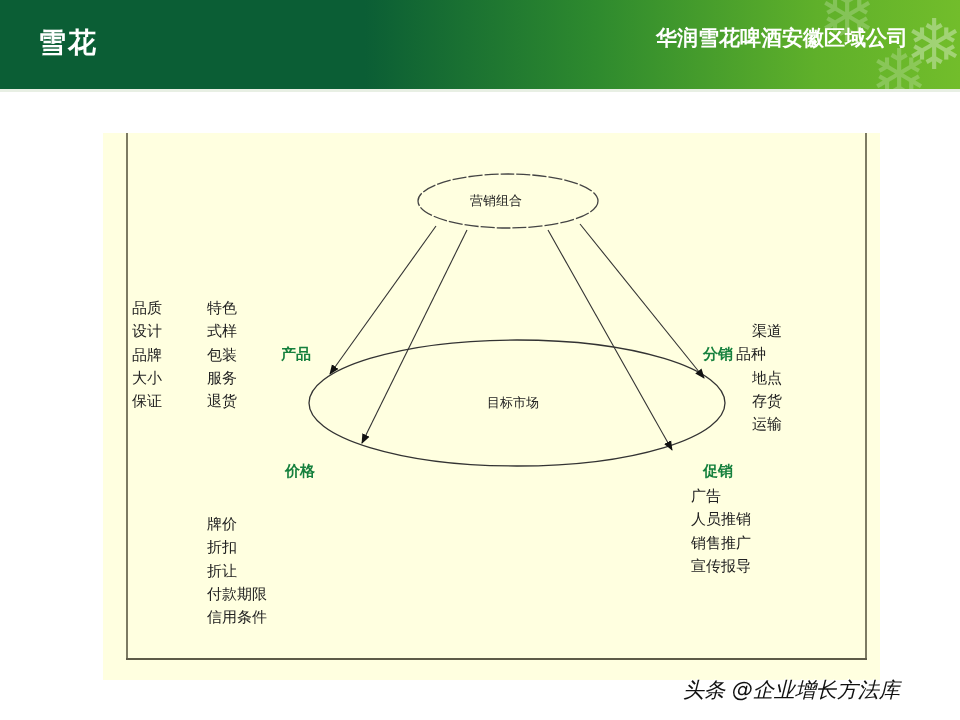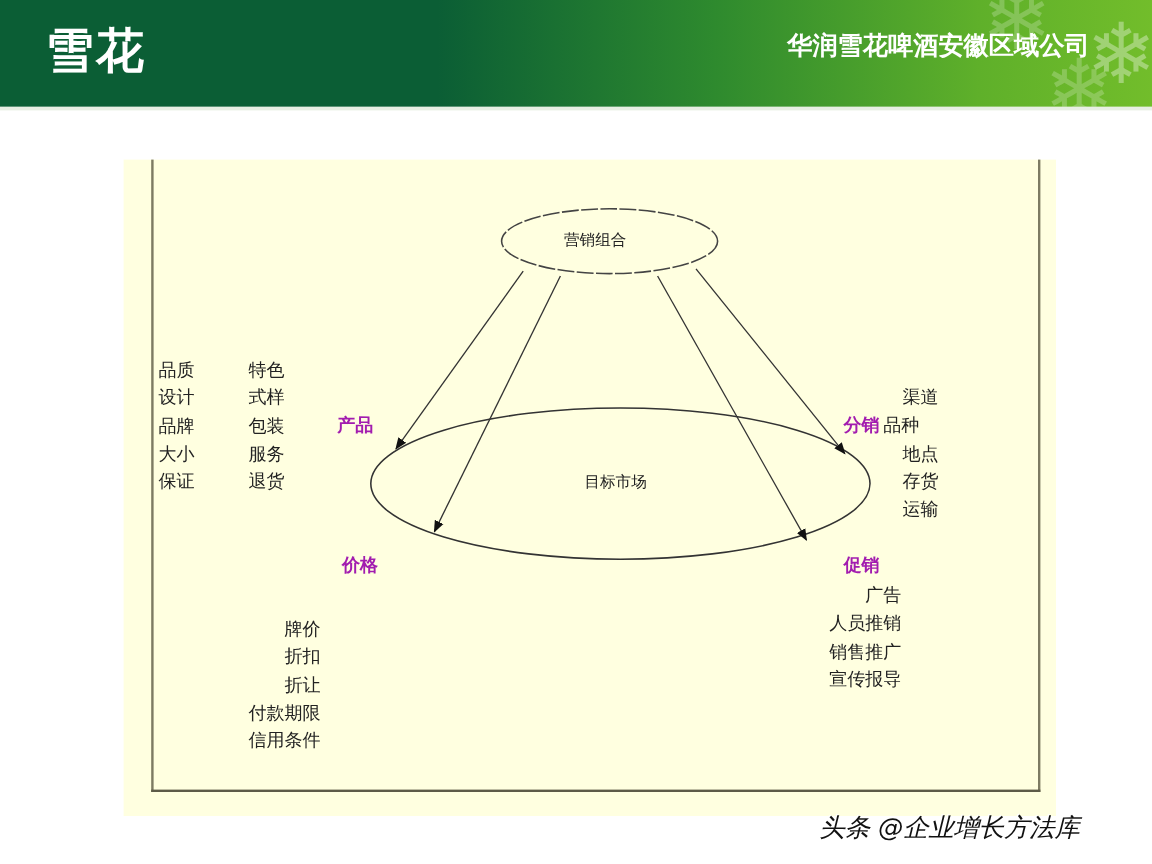--- a/index.html
+++ b/index.html
@@ -3,35 +3,35 @@
 <meta charset="utf-8">
 <style>
   html, body { margin: 0; padding: 0; }
   body { width: 960px; height: 720px; position: relative; background: #ffffff; overflow: hidden;
          font-family: "DejaVu Sans", "Liberation Sans", sans-serif; }
   .header { position: absolute; left: 0; top: 0; width: 960px; height: 89px;
             background: linear-gradient(90deg, #0b5e35 0%, #0b5e35 38%, #2e8a2e 62%, #5fb02a 85%, #72bd2b 100%);
             overflow: hidden; }
   .header-line { position: absolute; left: 0; top: 89px; width: 960px; height: 3px; background: #e8efe4; }
   .logo { position: absolute; left: 38px; top: 18px; font-family: "DejaVu Serif", serif; font-weight: bold;
-          font-size: 40px; color: #ffffff; letter-spacing: 2px; line-height: 50px; }
+          font-size: 28px; color: #ffffff; letter-spacing: 2px; line-height: 50px; }
   .company { position: absolute; right: 52px; top: 24px; text-align: right; color: #ffffff;
              font-family: "DejaVu Serif", serif; font-weight: bold; font-size: 21px; line-height: 28px; }
   .dept { position: absolute; right: 52px; top: 53px; text-align: right; color: #f4f9ee;
           font-family: "DejaVu Sans", sans-serif; font-size: 19px; line-height: 28px; letter-spacing: 1px; }
   .flake { position: absolute; color: rgba(255,255,255,0.22); font-size: 70px; line-height: 70px; }
   .diagram-bg { position: absolute; left: 103px; top: 133px; width: 777px; height: 547px; background: #ffffe0; }
   .border-left { position: absolute; left: 126px; top: 133px; width: 2px; height: 527px; background: #7d7b63; }
   .border-right { position: absolute; left: 865px; top: 133px; width: 2px; height: 527px; background: #7d7b63; }
   .border-bottom { position: absolute; left: 126px; top: 658px; width: 741px; height: 2px; background: #5d5b48; }
   svg.arrows { position: absolute; left: 0; top: 0; }
   .txt { position: absolute; font-size: 13px; color: #222; line-height: 23.5px; white-space: nowrap; }
-  .lbl { position: absolute; font-size: 15px; font-weight: bold; color: #a21caf; white-space: nowrap; }
+  .lbl { position: absolute; font-size: 15px; font-weight: bold; color: #15803d; white-space: nowrap; }
   .list { position: absolute; }
-  .list div { font-size: 15px; color: #222; line-height: 23.3px; white-space: nowrap; text-align: right; }
+  .list div { font-size: 15px; color: #222; line-height: 23.3px; white-space: nowrap; }
   .ralign div { text-align: right; }
   .watermark { position: absolute; left: 683px; top: 676px; font-size: 21px; color: #111; white-space: nowrap;
                text-shadow: 1px 1px 0 #fff, -1px -1px 0 #fff; font-style: italic; }
 </style>
 </head>
 <body>
 
 <div class="header">
   <div class="flake" style="left:818px; top:-18px;">❄</div>
   <div class="flake" style="left:905px; top:10px; color: rgba(255,255,255,0.35);">❄</div>

